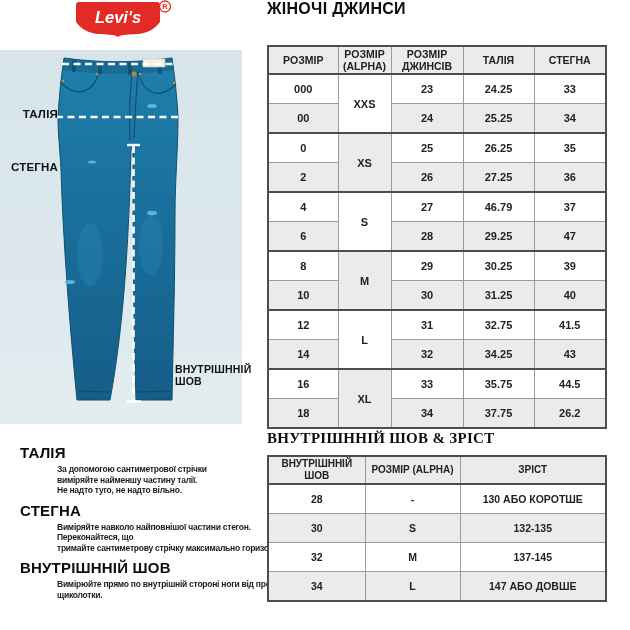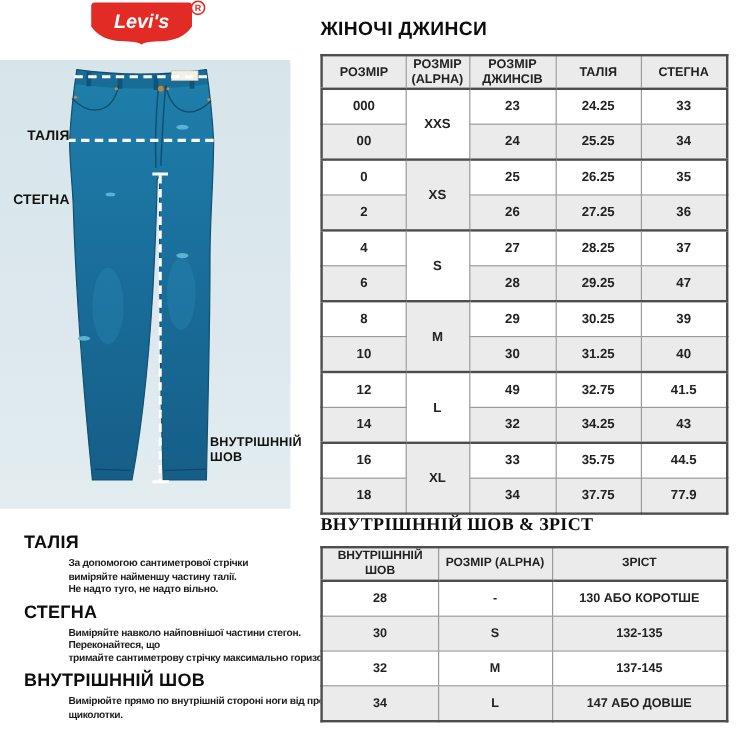--- a/index.html
+++ b/index.html
@@ -13,21 +13,21 @@
   #photo{position:absolute;left:0;top:50px;width:242px;height:374px;
          background:linear-gradient(#d7e5eb,#dce8ed 60%,#e3edf0);}
   .photo-label{position:absolute;font-weight:bold;font-size:11.5px;letter-spacing:.2px;color:#111;}
   #waist-label{left:6px;top:58px;width:52px;text-align:right;}
   #hips-label{left:6px;top:111px;width:52px;text-align:right;}
   #inseam-label{left:175px;top:313px;width:78px;font-size:10.5px;line-height:12px;}
   #jeans-svg{position:absolute;left:0;top:0;}
 
   
   .sec-title{position:absolute;left:267px;font-size:16px;font-weight:800;letter-spacing:.3px;color:#0d0d0d;white-space:nowrap;}
-  #title-top{top:16px;}
+  #title-top{top:0;}
   #title-bottom{top:430px;font-size:15px;font-family:Liberation Serif, serif;}
 
   
   table{border-collapse:collapse;table-layout:fixed;position:absolute;left:267px;width:338px;
         border:2px solid #4d4d4d;background:#fff;}
   #size-table{top:45px;}
   #inseam-table{top:455px;}
   th,td{border:1px solid #9a9a9a;text-align:center;vertical-align:middle;
         font-weight:bold;color:#222;padding:0 2px;overflow:hidden;}
   th{background:#ebebeb;font-size:10.5px;line-height:12px;height:26px;margin-left:12px;}
@@ -173,21 +173,21 @@
       <tr>
         <td>2</td>
         <td>26</td>
         <td>27.25</td>
         <td>36</td>
       </tr>
       <tr>
         <td>4</td>
         <td class="aw" rowspan="2">S</td>
         <td>27</td>
-        <td>28.25</td>
+        <td>46.79</td>
         <td>37</td>
       </tr>
       <tr>
         <td>6</td>
         <td>28</td>
         <td>29.25</td>
         <td>47</td>
       </tr>
       <tr>
         <td>8</td>
@@ -198,42 +198,42 @@
       </tr>
       <tr>
         <td>10</td>
         <td>30</td>
         <td>31.25</td>
         <td>40</td>
       </tr>
       <tr>
         <td>12</td>
         <td class="aw" rowspan="2">L</td>
-        <td>49</td>
+        <td>31</td>
         <td>32.75</td>
         <td>41.5</td>
       </tr>
       <tr>
         <td>14</td>
         <td>32</td>
         <td>34.25</td>
         <td>43</td>
       </tr>
       <tr>
         <td>16</td>
         <td class="ag" rowspan="2">XL</td>
         <td>33</td>
         <td>35.75</td>
         <td>44.5</td>
       </tr>
       <tr>
         <td>18</td>
         <td>34</td>
         <td>37.75</td>
-        <td>77.9</td>
+        <td>26.2</td>
       </tr>
     </tbody>
   </table>
 
   <div id="instructions">
     <div class="instr-block">
       <div class="instr-head">ТАЛІЯ</div>
       <div class="instr-line">За допомогою сантиметрової стрічки</div>
       <div class="instr-line">виміряйте найменшу частину талії.</div>
       <div class="instr-line">Не надто туго, не надто вільно.</div>

